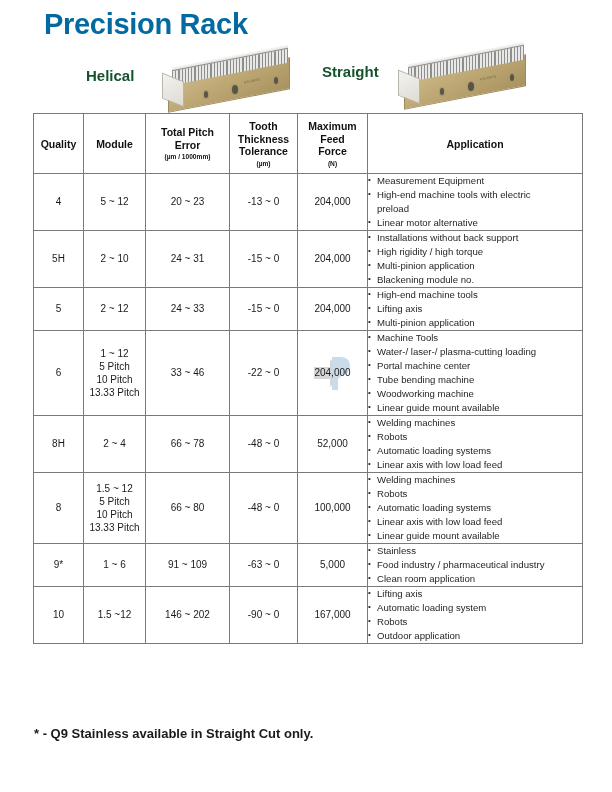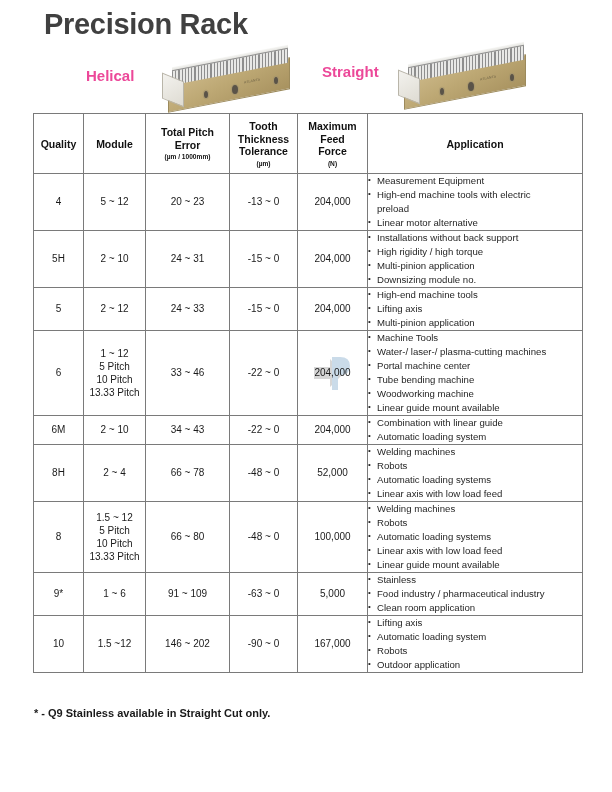--- a/index.html
+++ b/index.html
@@ -24,37 +24,37 @@
   }
 
   
   .title {
     position: absolute;
     left: 44px;
     top: 8px;
     font-size: 29px;
     font-weight: bold;
     letter-spacing: -0.3px;
-    color: #404040;
+    color: #0369a1;
     white-space: nowrap;
   }
 
   
   .products {
     position: absolute;
     left: 0;
     top: 55px;
     width: 612px;
     height: 58px;
   }
   .prod-label {
     position: absolute;
     font-size: 15px;
     font-weight: bold;
-    color: #ec4899;
+    color: #14532d;
     white-space: nowrap;
   }
   .label-helical { left: 86px; top: 12px; }
   .label-straight { left: 322px; top: 8px; }
 
   
   .rack {
     position: absolute;
     width: 132px;
     height: 58px;
@@ -212,23 +212,23 @@
   }
   .force-text {
     position: relative;
     z-index: 2;
   }
 
   
   .footnotes {
     position: absolute;
     left: 34px;
-    top: 708px;
+    top: 728px;
     width: 560px;
-    font-size: 11px;
+    font-size: 13px;
     font-weight: bold;
     line-height: 11px;
     color: #1a1a1a;
   }
   .footnotes div { white-space: nowrap; }
 </style>
 </head>
 <body>
 
 <div class="page">
@@ -323,21 +323,21 @@
           <td class="cell-center">5H</td>
           <td class="cell-center">2 ~ 10</td>
           <td class="cell-center">24 ~ 31</td>
           <td class="cell-center">-15 ~ 0</td>
           <td class="cell-center"><span class="force-wrap"><span class="force-text">204,000</span></span></td>
           <td class="cell-app">
             <ul class="app-list">
               <li>Installations without back support</li>
               <li>High rigidity / high torque</li>
               <li>Multi-pinion application</li>
-              <li>Downsizing module no.</li>
+              <li>Blackening module no.</li>
             </ul>
           </td>
         </tr>
         <tr>
           <td class="cell-center">5</td>
           <td class="cell-center">2 ~ 12</td>
           <td class="cell-center">24 ~ 33</td>
           <td class="cell-center">-15 ~ 0</td>
           <td class="cell-center"><span class="force-wrap"><span class="force-text">204,000</span></span></td>
           <td class="cell-app">
@@ -356,38 +356,25 @@
 13.33 Pitch</td>
           <td class="cell-center">33 ~ 46</td>
           <td class="cell-center">-22 ~ 0</td>
           <td class="cell-center"><span class="force-wrap"><svg class="watermark" viewBox="0 0 46 40">
                 <path d="M4 14 L20 14 L20 6 L34 20 L20 34 L20 26 L4 26 Z" fill="#c9c9c9"></path>
                 <path d="M22 4 L30 4 Q40 4 40 13 Q40 22 30 22 L28 22 L28 37 L22 37 Z" fill="#b9cfe2"></path>
               </svg><span class="force-text">204,000</span></span></td>
           <td class="cell-app">
             <ul class="app-list">
               <li>Machine Tools</li>
-              <li>Water-/ laser-/ plasma-cutting machines</li>
+              <li>Water-/ laser-/ plasma-cutting loading</li>
               <li>Portal machine center</li>
               <li>Tube bending machine</li>
               <li>Woodworking machine</li>
               <li>Linear guide mount available</li>
-            </ul>
-          </td>
-        </tr>
-        <tr>
-          <td class="cell-center">6M</td>
-          <td class="cell-center">2 ~ 10</td>
-          <td class="cell-center">34 ~ 43</td>
-          <td class="cell-center">-22 ~ 0</td>
-          <td class="cell-center"><span class="force-wrap"><span class="force-text">204,000</span></span></td>
-          <td class="cell-app">
-            <ul class="app-list">
-              <li>Combination with linear guide</li>
-              <li>Automatic loading system</li>
             </ul>
           </td>
         </tr>
         <tr>
           <td class="cell-center">8H</td>
           <td class="cell-center">2 ~ 4</td>
           <td class="cell-center">66 ~ 78</td>
           <td class="cell-center">-48 ~ 0</td>
           <td class="cell-center"><span class="force-wrap"><span class="force-text">52,000</span></span></td>
           <td class="cell-app">

